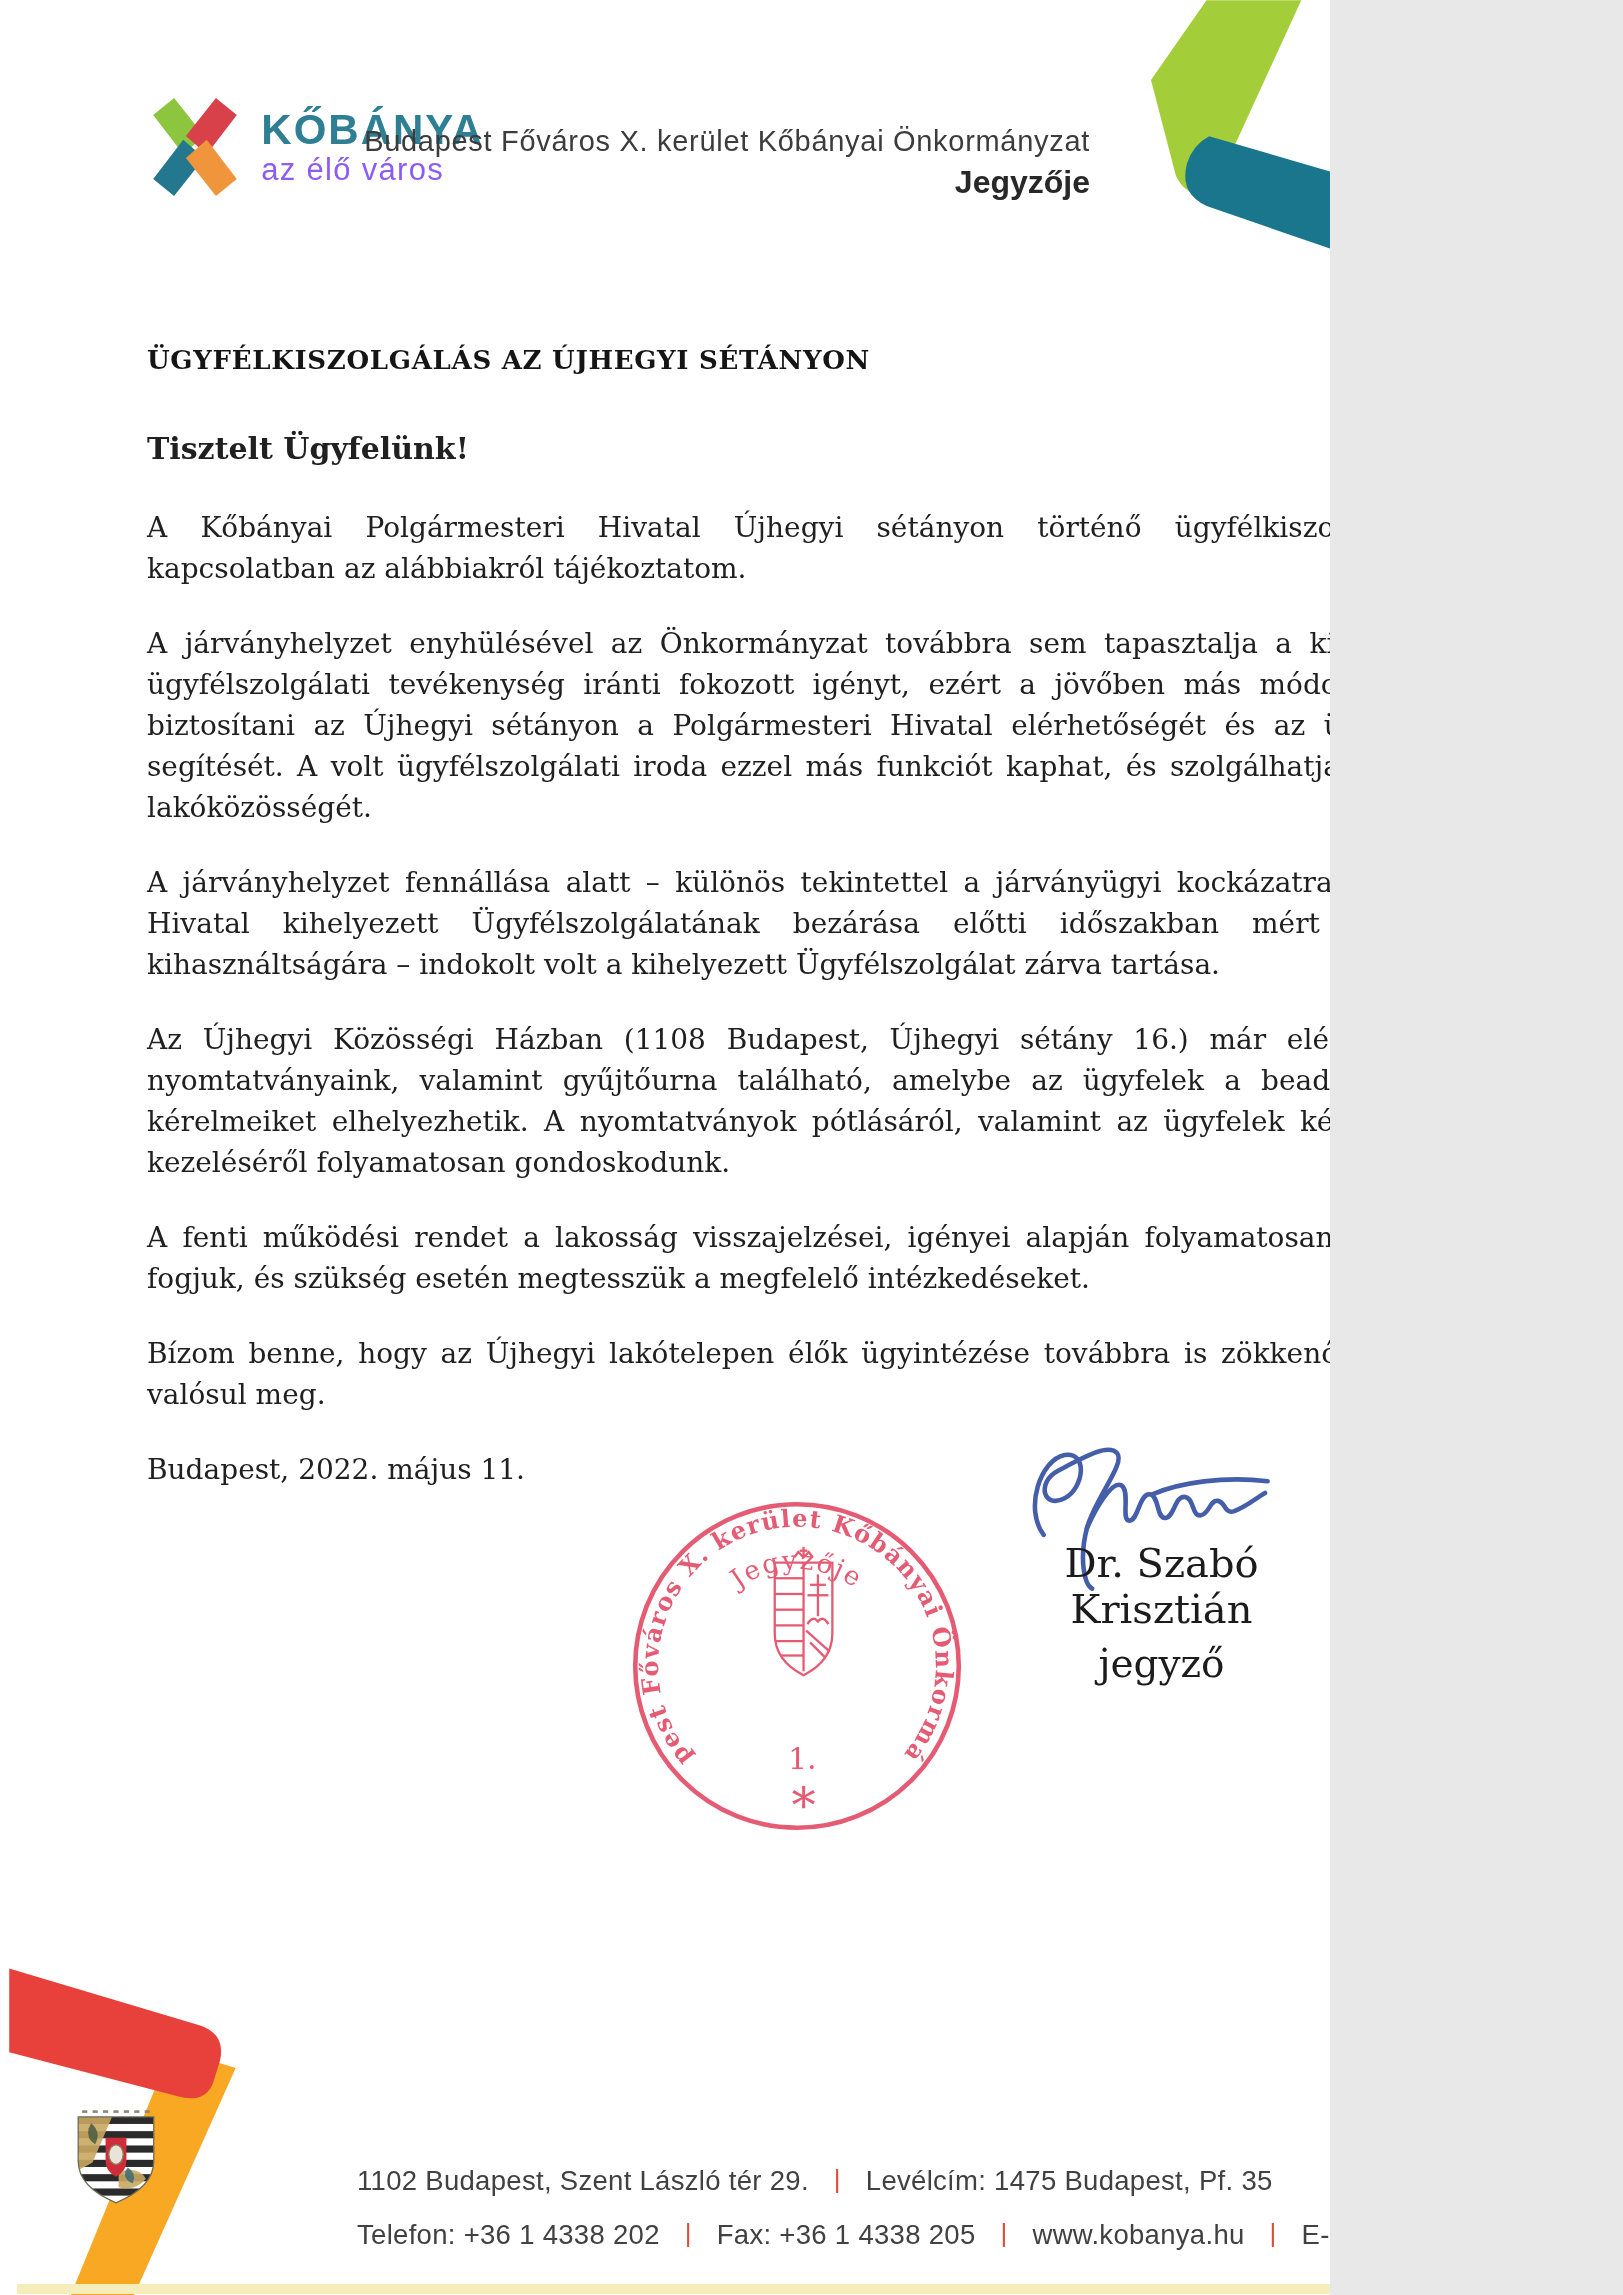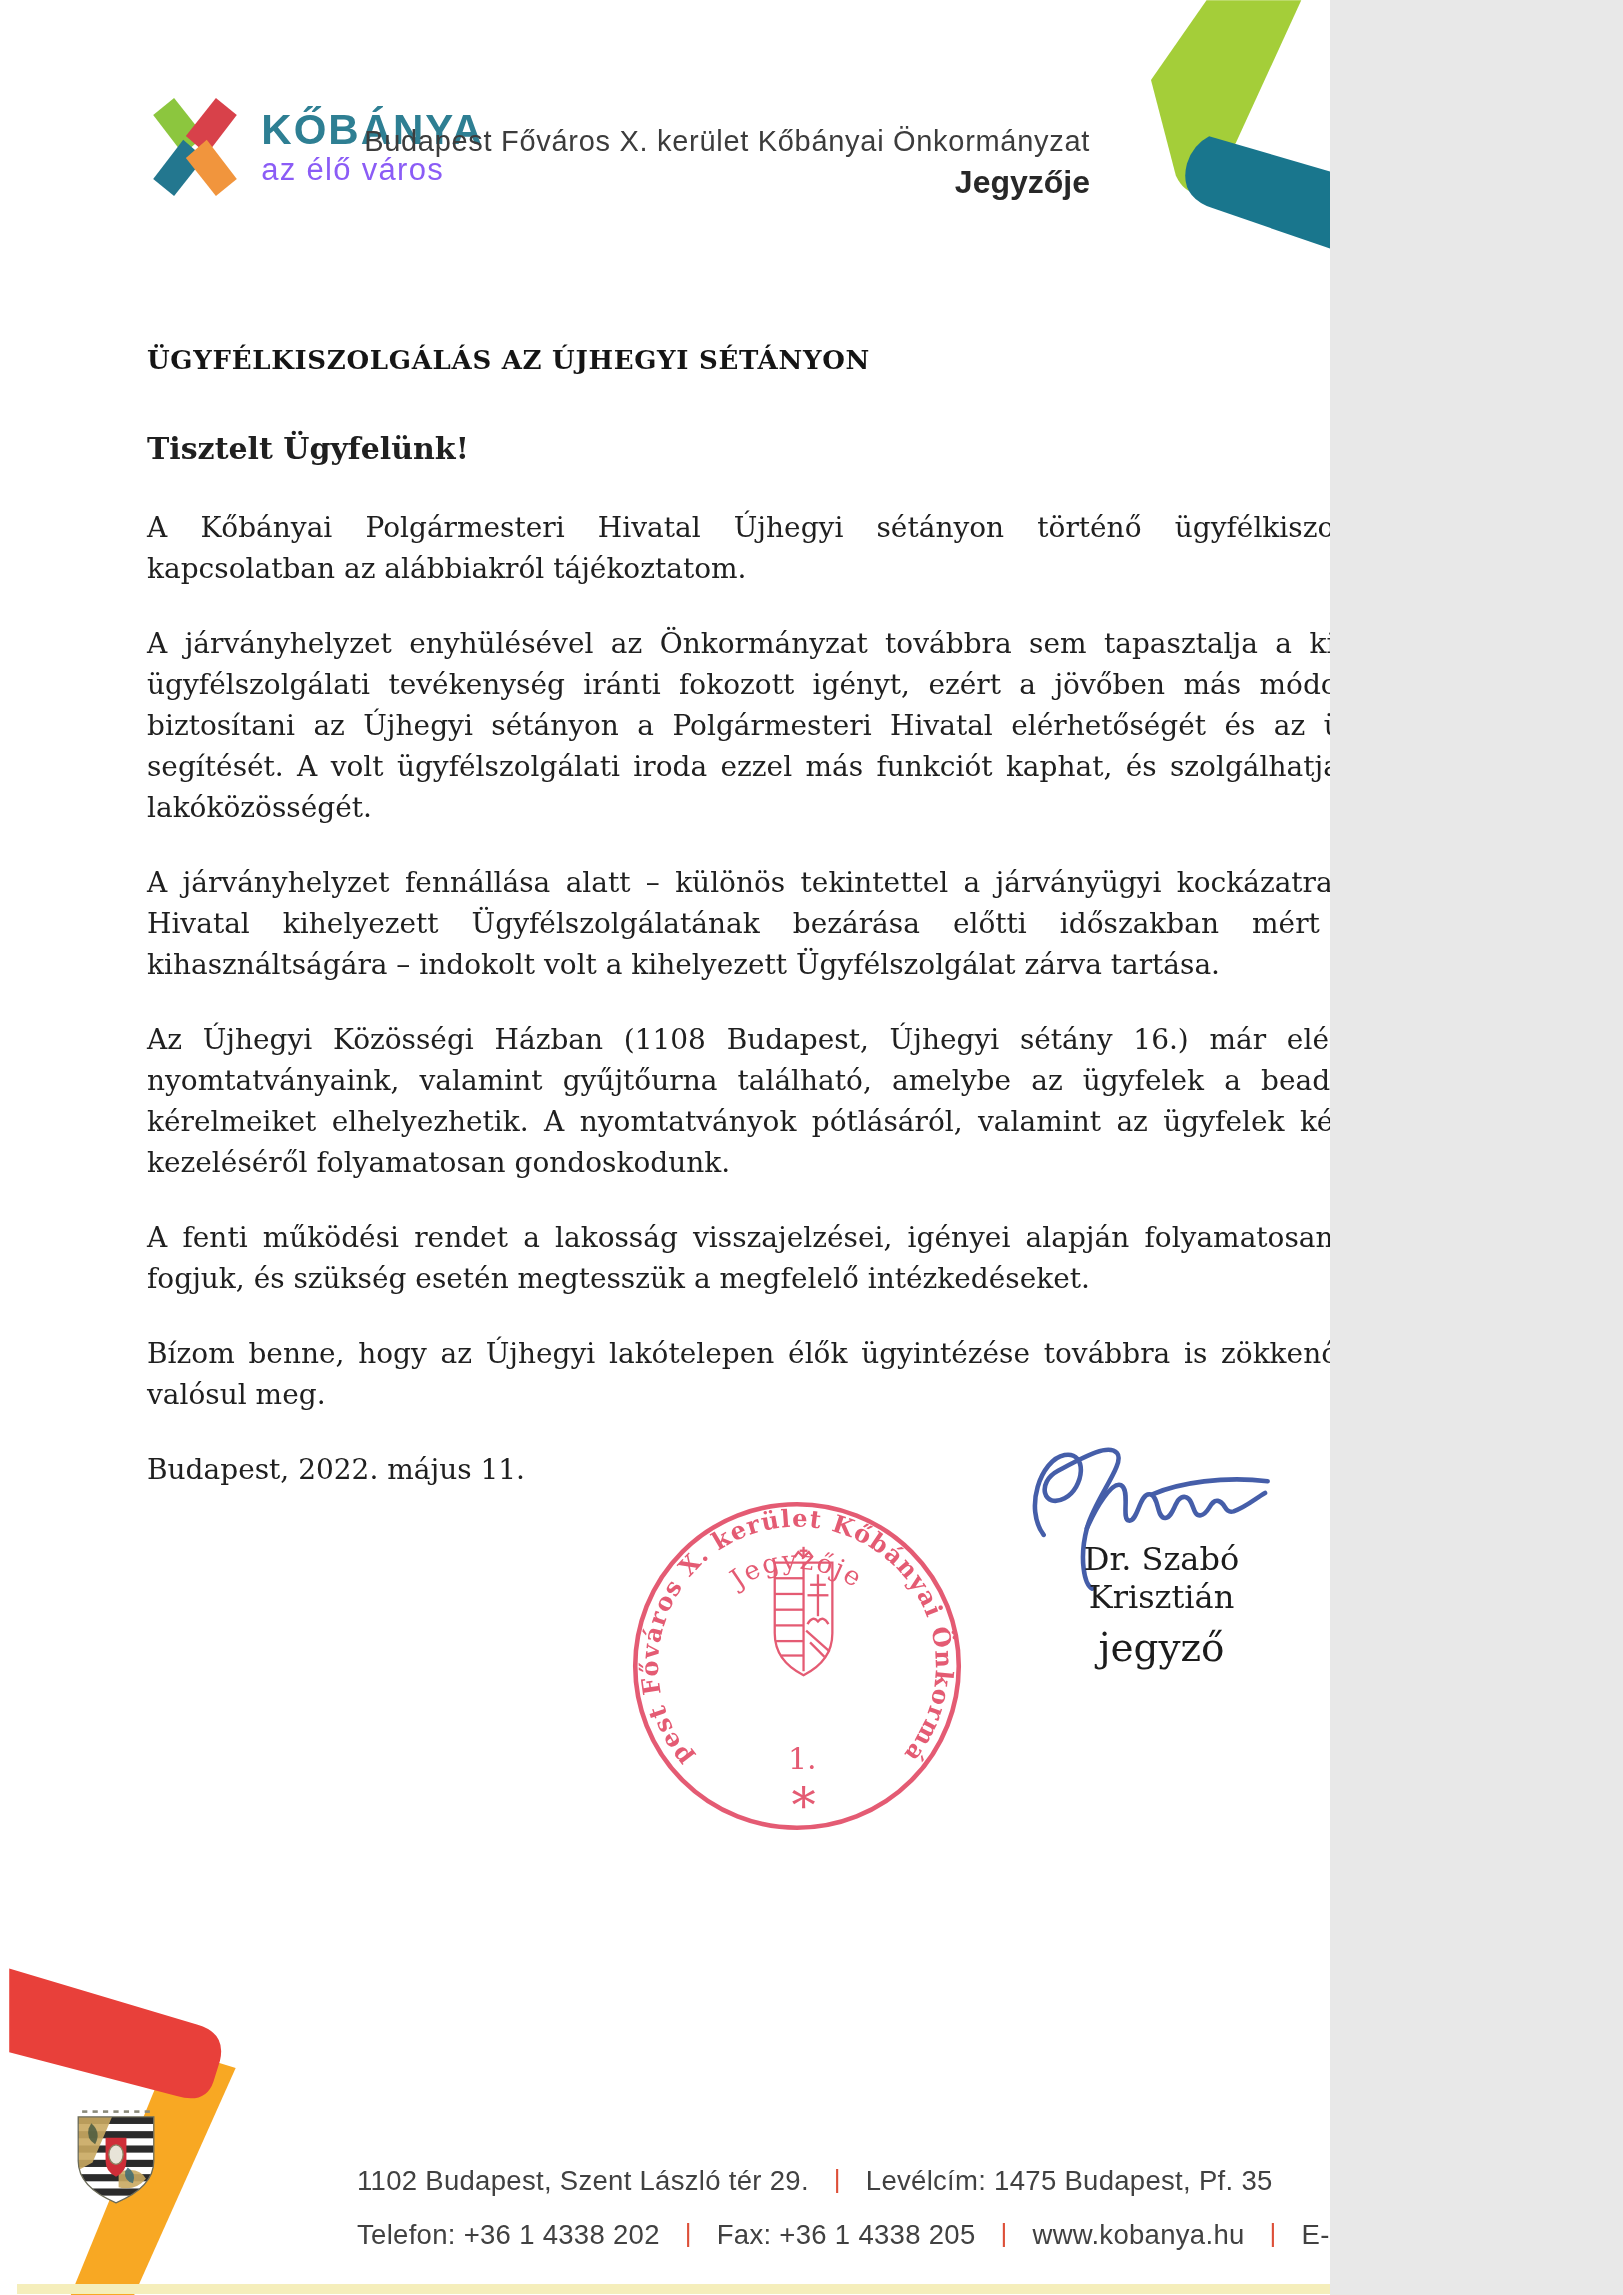--- a/index.html
+++ b/index.html
@@ -44,21 +44,21 @@
   .salutation{font-weight:bold;font-size:30px;margin:0 0 38px 0;}
   .letter p.body-par{
     margin:0 0 34px 0;
     text-align:justify;
     text-justify:inter-word;
   }
   .date-line{margin:9.2px 0 0 0;}
   
   .sig-block{position:absolute;left:1011px;top:1430px;width:301px;text-align:center;}
   .sig-scribble{position:absolute;left:13px;top:0;width:262px;height:164px;}
-  .sig-name{position:relative;margin-top:110px;font-size:32px;color:#1c1c1c;}
+  .sig-name{position:relative;margin-top:110px;font-size:40px;color:#1c1c1c;}
   .sig-role{font-size:39px;color:#1c1c1c;margin-top:9.2px;}
   
   .stamp-svg{position:absolute;left:630px;top:1499px;width:334px;height:334px;opacity:0.92;}
   .stamp-svg text{font-family:"DejaVu Serif", serif;}
   
   .ribbons-svg{position:absolute;left:0;top:1937px;width:275px;height:358px;}
   .bottom-strip{position:absolute;left:17px;top:2284px;width:1606px;height:9.8px;background:#f5eebb;}
   .crest-svg{position:absolute;left:73px;top:2110px;width:86px;height:97px;}
   
   .footer{

